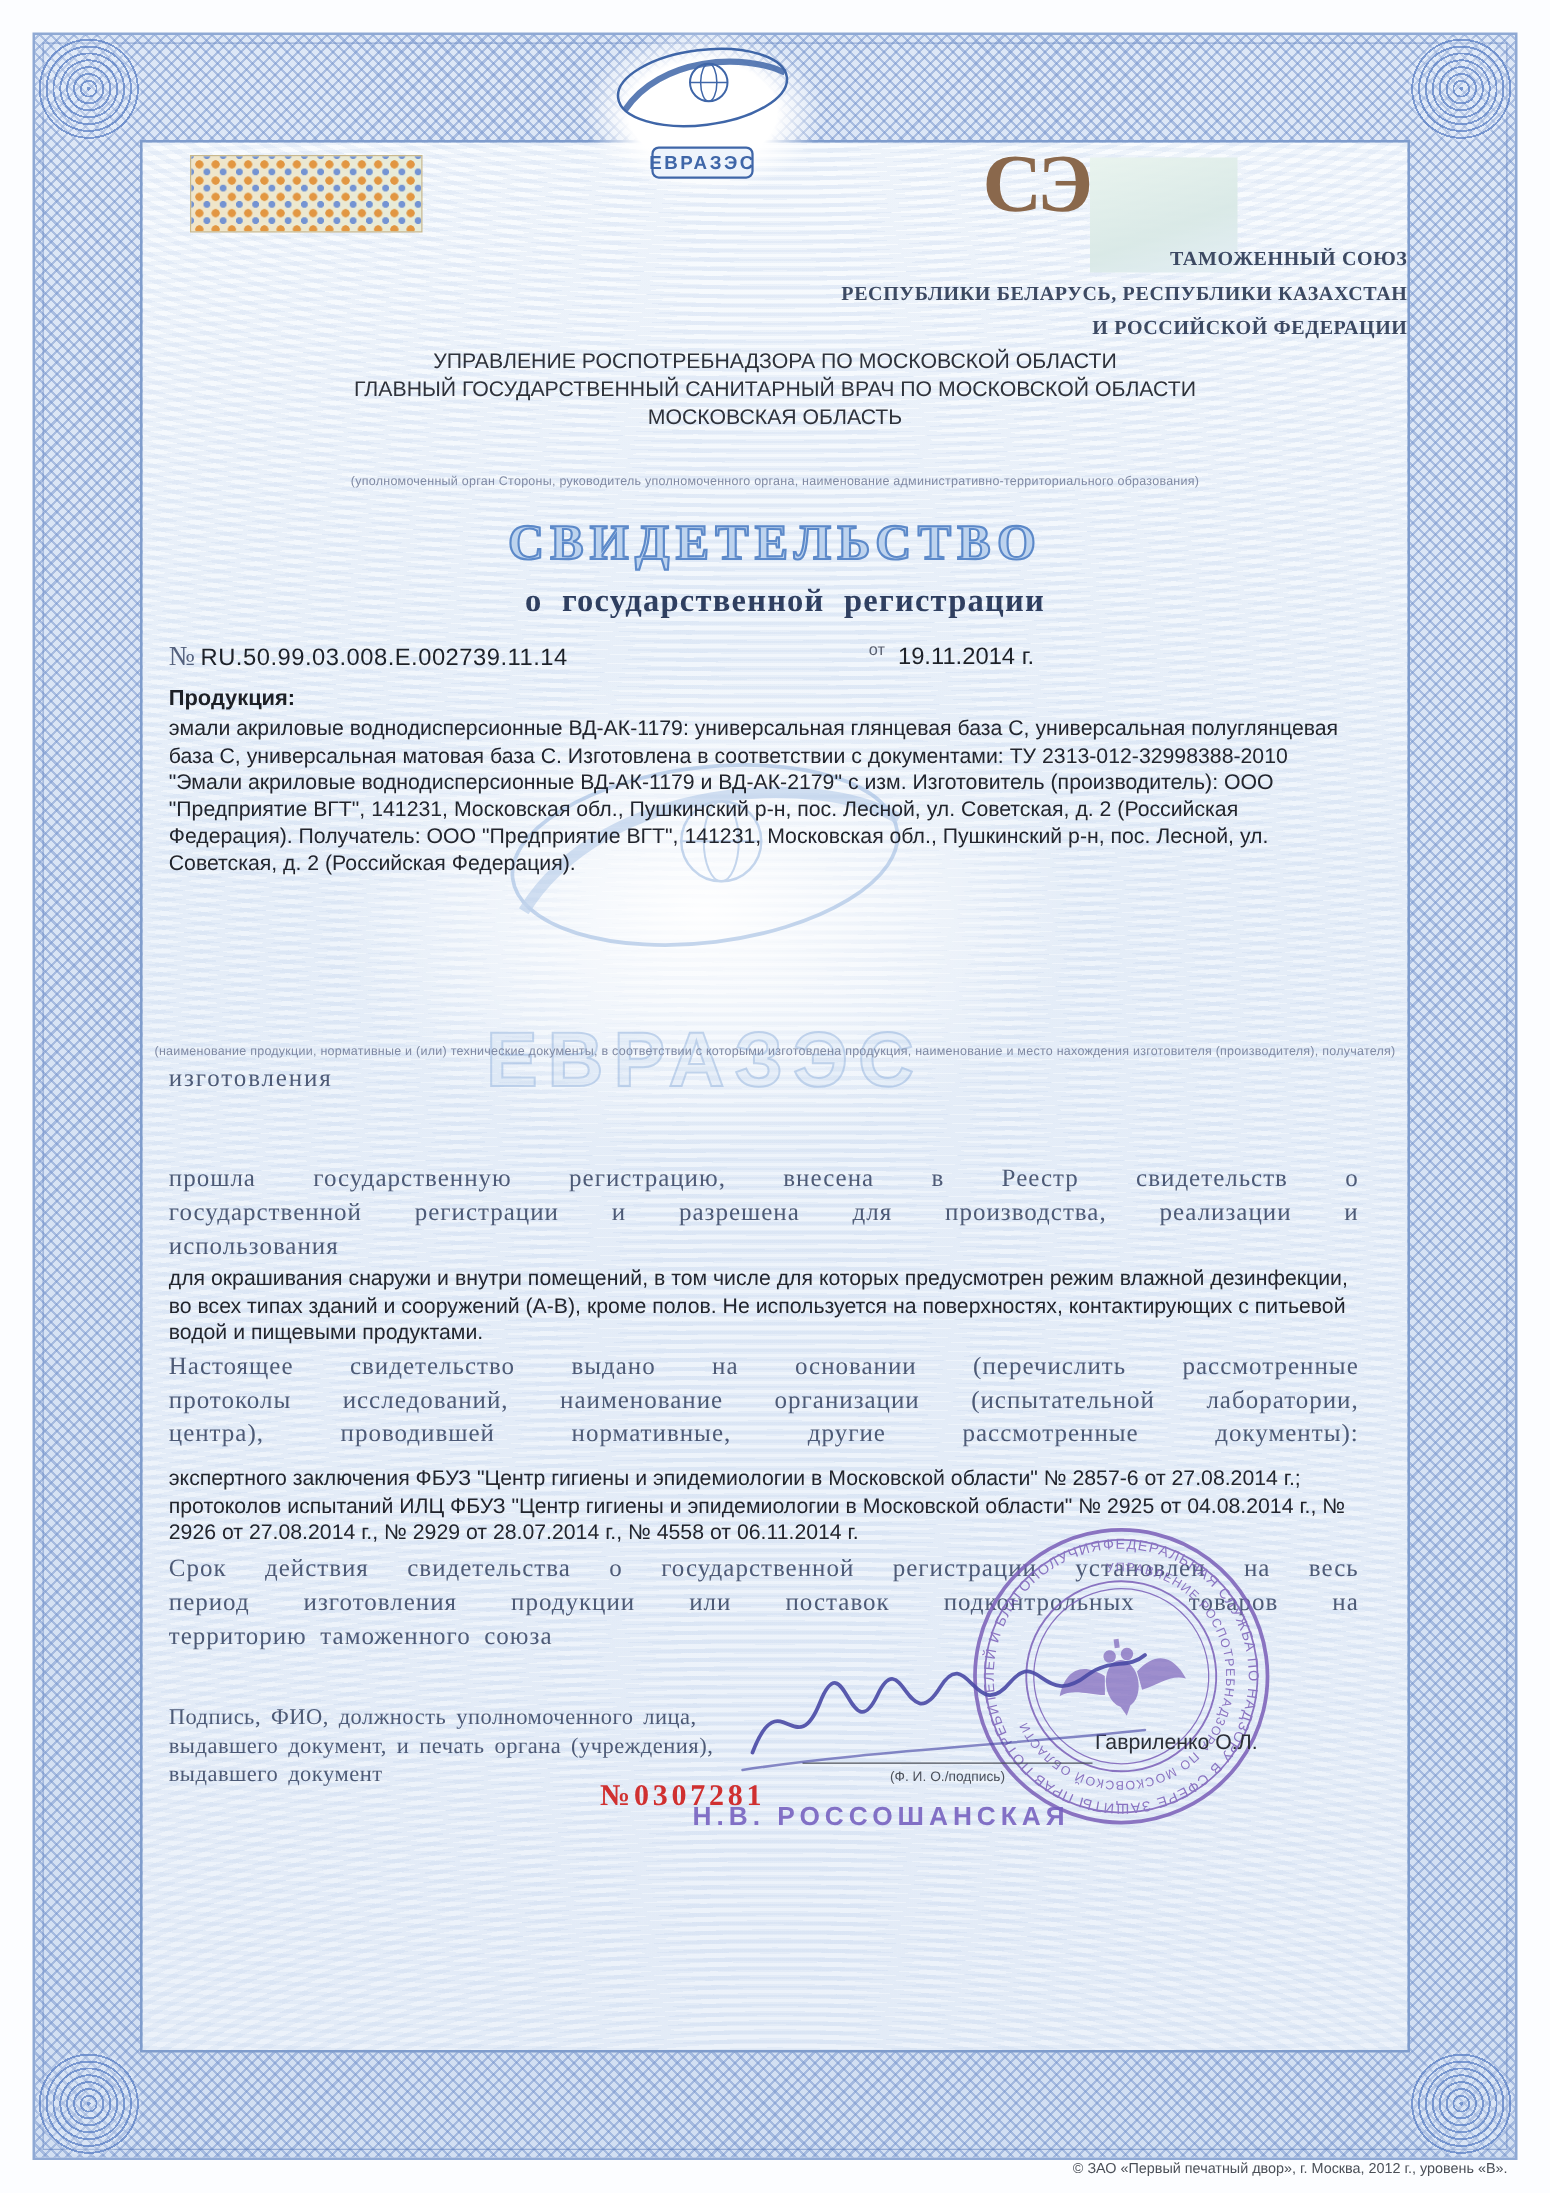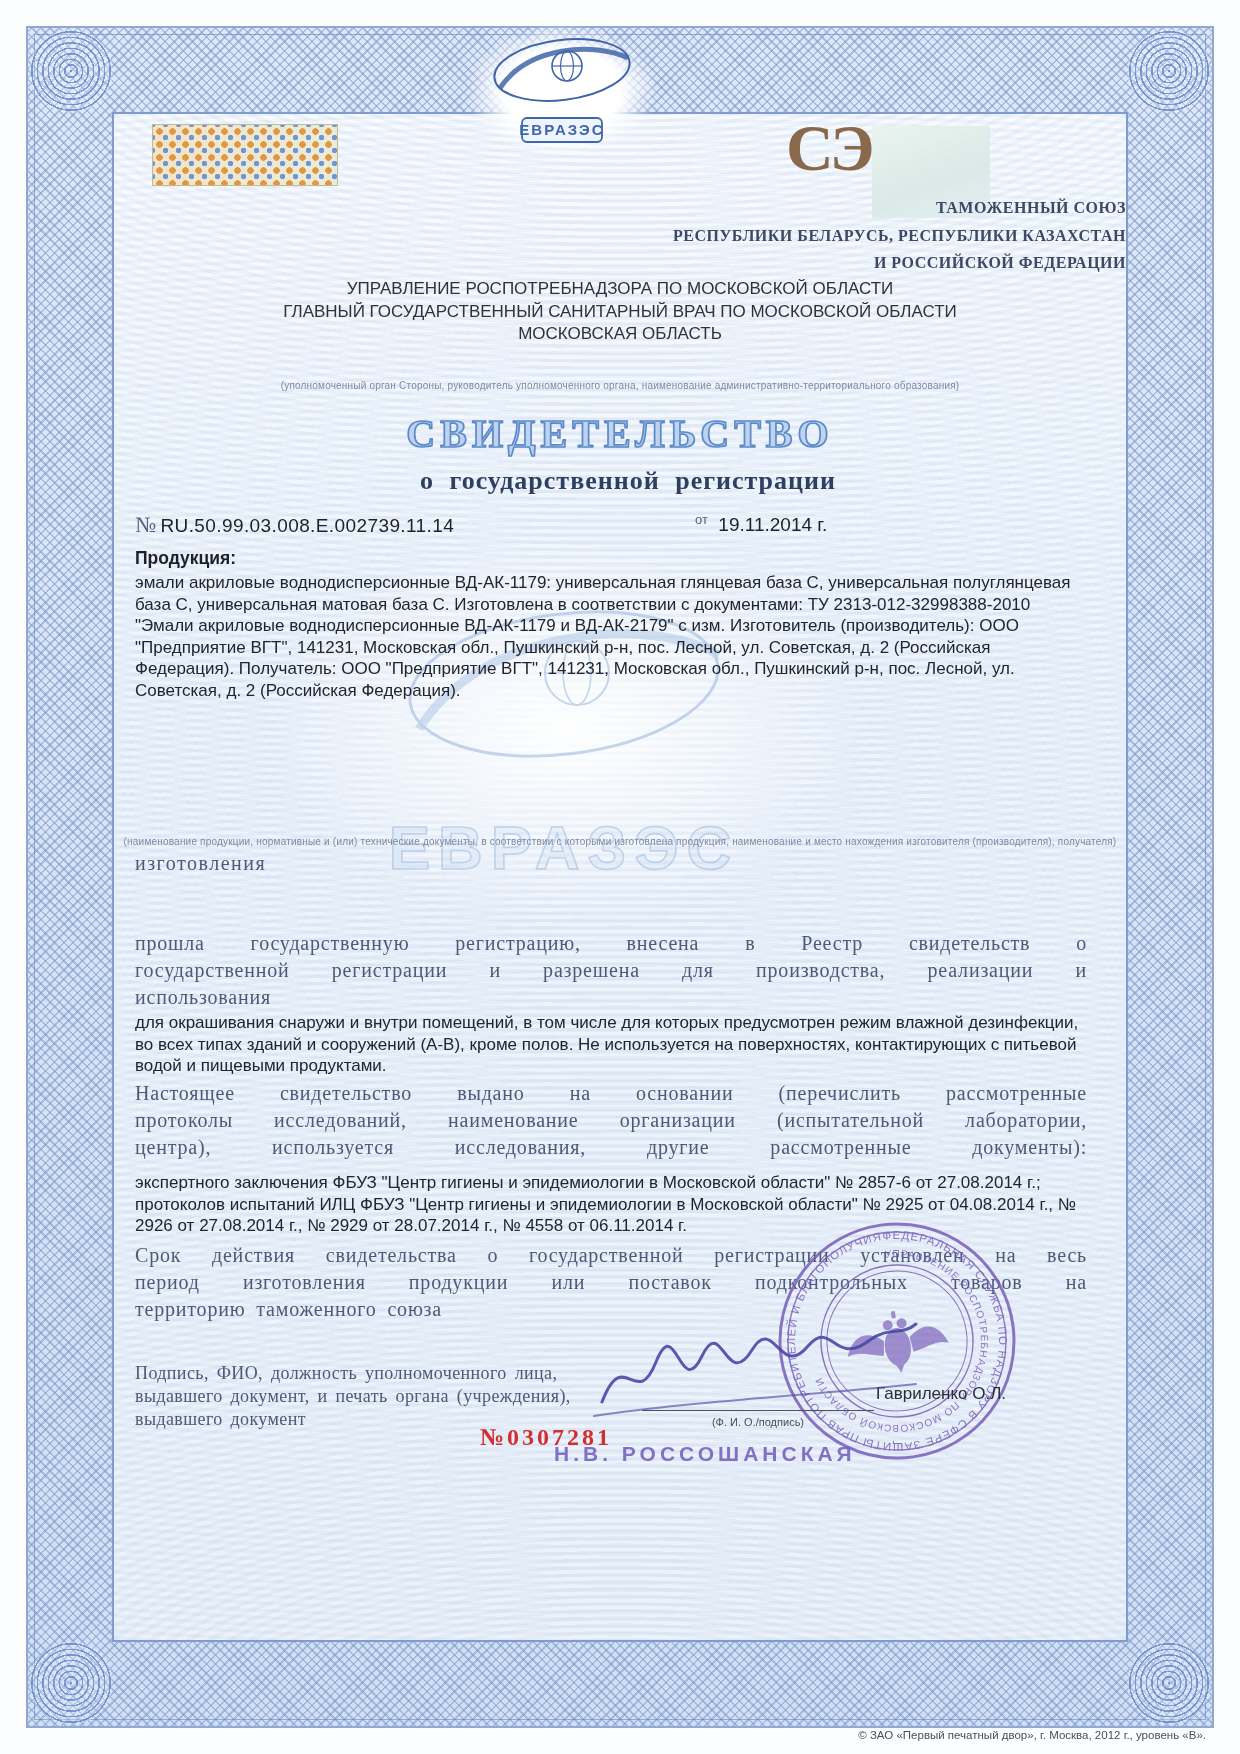--- a/index.html
+++ b/index.html
@@ -179,21 +179,21 @@
   <div class="serif-para p-registered">
     <div class="jline">прошла государственную регистрацию, внесена в Реестр свидетельств о</div>
     <div class="jline">государственной регистрации и разрешена для производства, реализации и</div>
     <div class="jline-end">использования</div>
   </div>
   <div class="sans-p usage-text">для окрашивания снаружи и внутри помещений, в том числе для которых предусмотрен режим влажной дезинфекции, во всех типах зданий и сооружений (А-В), кроме полов. Не используется на поверхностях, контактирующих с питьевой водой и пищевыми продуктами.</div>
 
   <div class="serif-para p-basis">
     <div class="jline">Настоящее свидетельство выдано на основании (перечислить рассмотренные</div>
     <div class="jline">протоколы исследований, наименование организации (испытательной лаборатории,</div>
-    <div class="jline">центра), используется исследования, другие рассмотренные документы):</div>
+    <div class="jline">центра), проводившей нормативные, другие рассмотренные документы):</div>
   </div>
   <div class="sans-p docs-text">экспертного заключения ФБУЗ "Центр гигиены и эпидемиологии в Московской области" № 2857-6 от 27.08.2014 г.; протоколов испытаний ИЛЦ ФБУЗ "Центр гигиены и эпидемиологии в Московской области" № 2925 от 04.08.2014 г., № 2926 от 27.08.2014 г., № 2929 от 28.07.2014 г., № 4558 от 06.11.2014 г.</div>
 
   <div class="serif-para p-validity">
     <div class="jline">Срок действия свидетельства о государственной регистрации установлен на весь</div>
     <div class="jline">период изготовления продукции или поставок подконтрольных товаров на</div>
     <div class="jline-end">территорию таможенного союза</div>
   </div>
 
   <div class="signing-caption">

